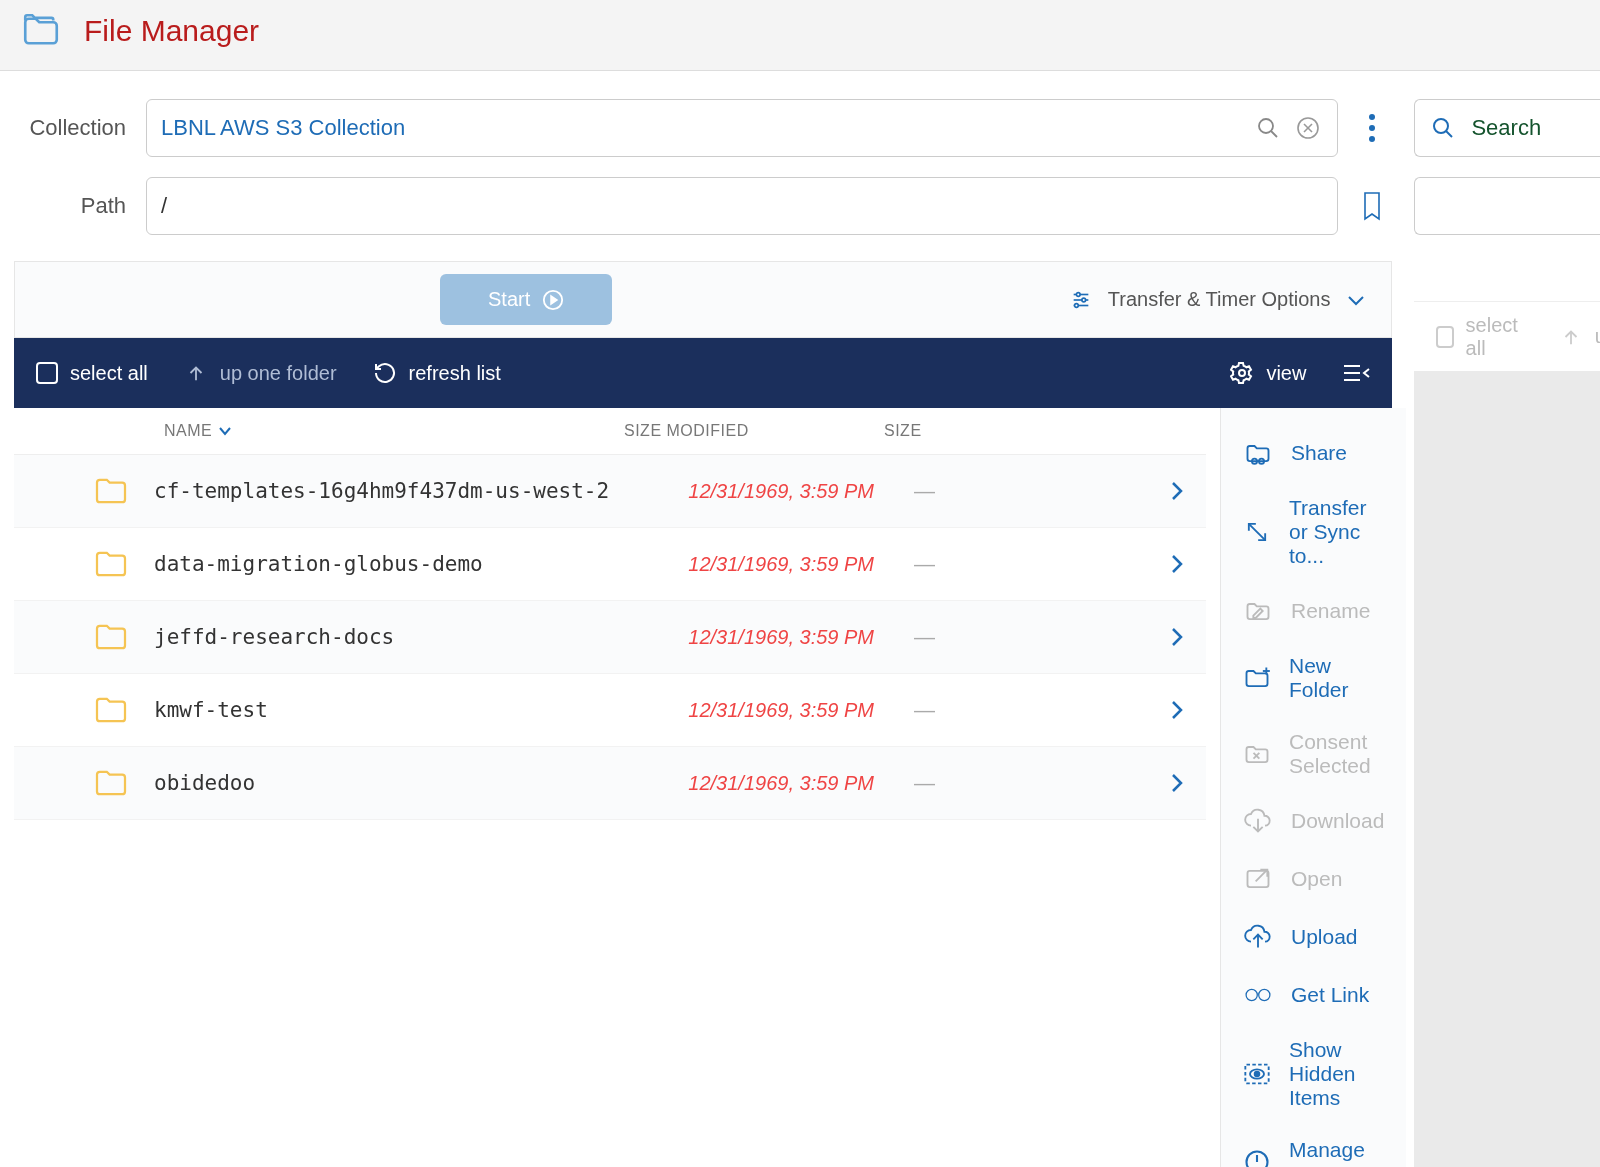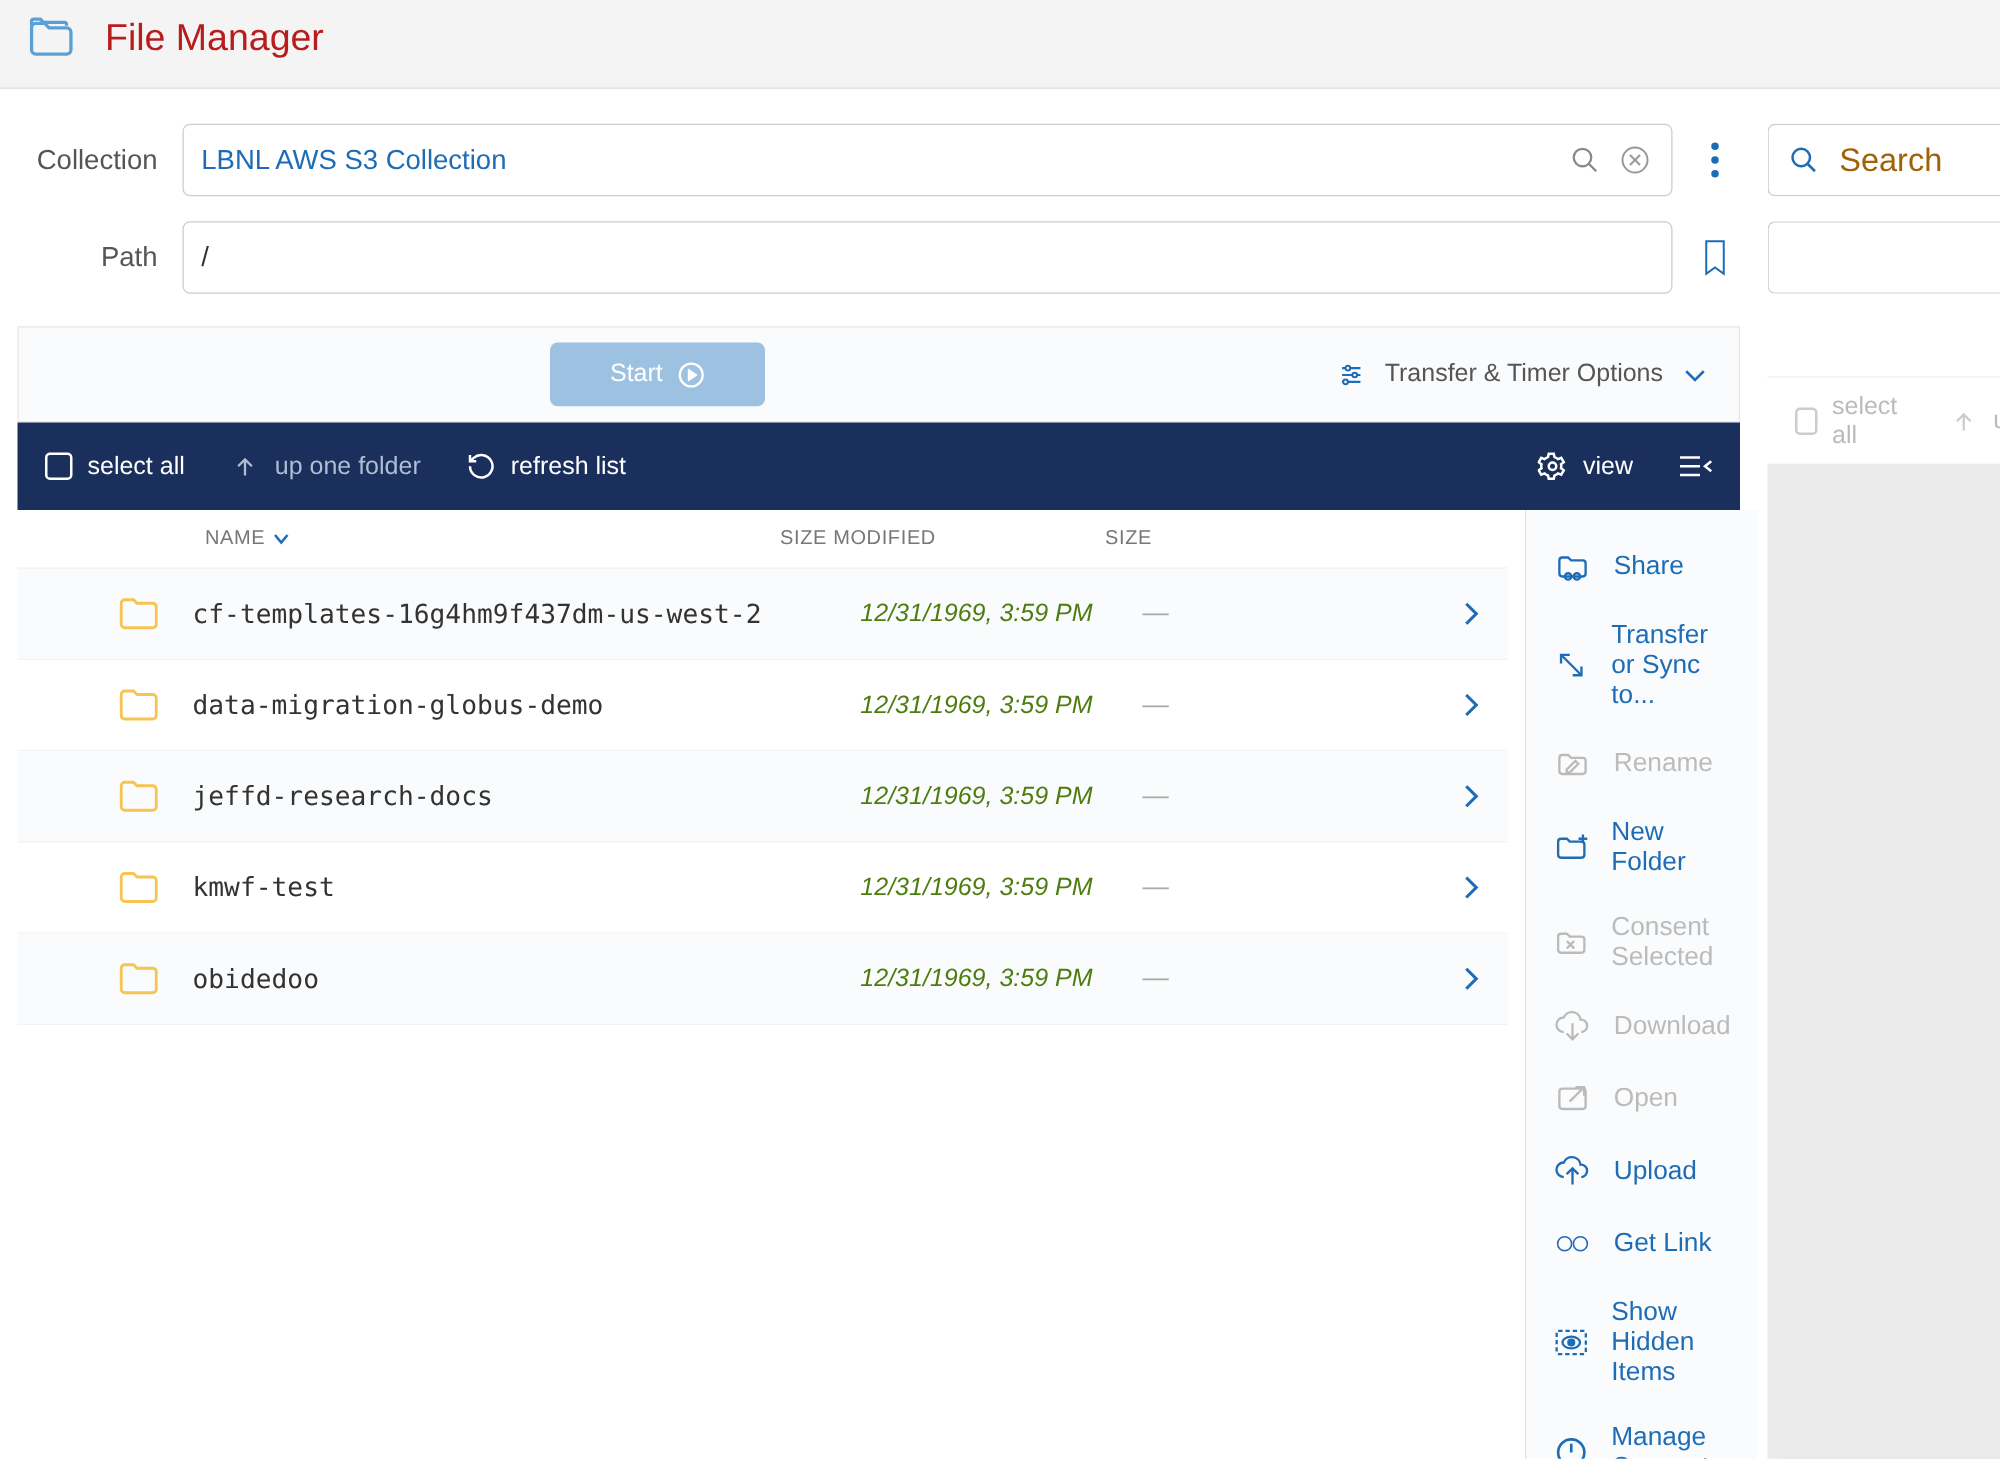--- a/index.html
+++ b/index.html
@@ -71,21 +71,21 @@
     display: flex; align-items: center; justify-content: center;
     margin-left: 14px; color: #1e6cb6; cursor: pointer;
   }
   .right-search-row { padding: 28px 0 0 8px; }
   .right-input {
     border: 1px solid #ccc; border-radius: 6px 0 0 6px;
     height: 58px; display: flex; align-items: center;
     padding: 0 16px; background: #fff; border-right: none;
   }
   .right-input svg { color: #1e6cb6; margin-right: 16px; }
-  .right-input span { font-size: 26px; color: #a16207; }
+  .right-input span { font-size: 22px; color: #14532d; }
   .right-path-row { margin-top: 20px; }
   .right-path {
     border: 1px solid #ccc; height: 58px; background: #fff;
     border-right: none; border-radius: 6px 0 0 6px;
   }
 
   
   .action-bar {
     display: flex;
     align-items: center;
@@ -154,21 +154,21 @@
   .file-list { margin: 0 14px; }
   .file-row {
     display: flex; align-items: center;
     padding: 22px 22px 22px 80px;
     border-bottom: 1px solid #f2f2f2;
     font-size: 21px;
   }
   .file-row:nth-child(odd) { background: #fafbfc; }
   .folder-icon { color: #f5c453; margin-right: 24px; flex: 0 0 36px; }
   .file-name { flex: 0 0 500px; color: #333; font-family: ui-monospace, Menlo, monospace; letter-spacing: 0; }
-  .file-mod { flex: 0 0 260px; color: #4d7c0f; font-style: italic; font-size: 20px; text-align:right; padding-right: 40px;}
+  .file-mod { flex: 0 0 260px; color: #ef4444; font-style: italic; font-size: 20px; text-align:right; padding-right: 40px;}
   .file-size { flex: 0 0 140px; color: #aaa; }
   .file-chevron { margin-left: auto; color: #1e6cb6; cursor: pointer; }
 
   
   .content-row { display: flex; }
   .files-col { flex: 0 0 1220px; }
   .action-menu {
     flex: 1;
     background: #fafbfc;
     border-left: 1px solid #e6e6e6;

